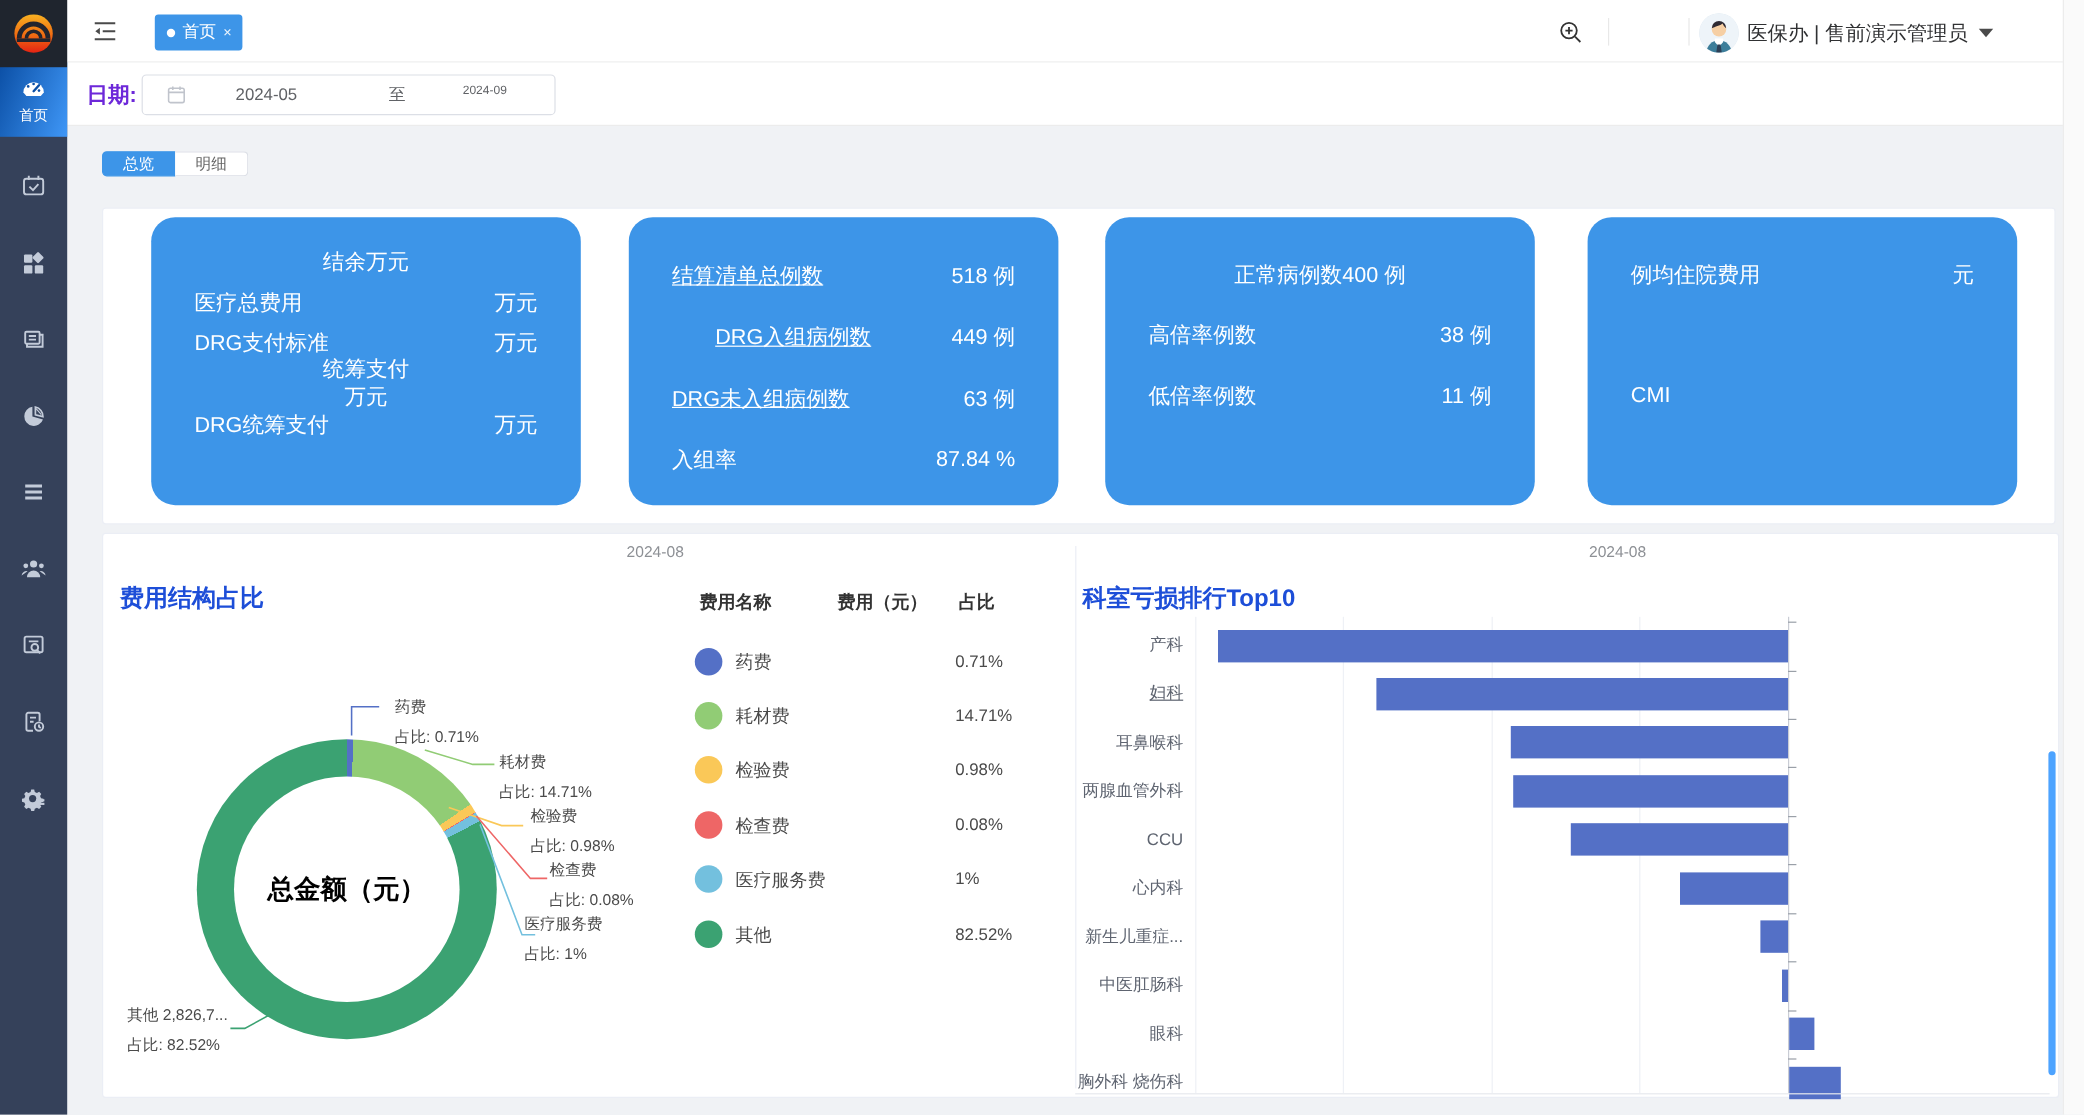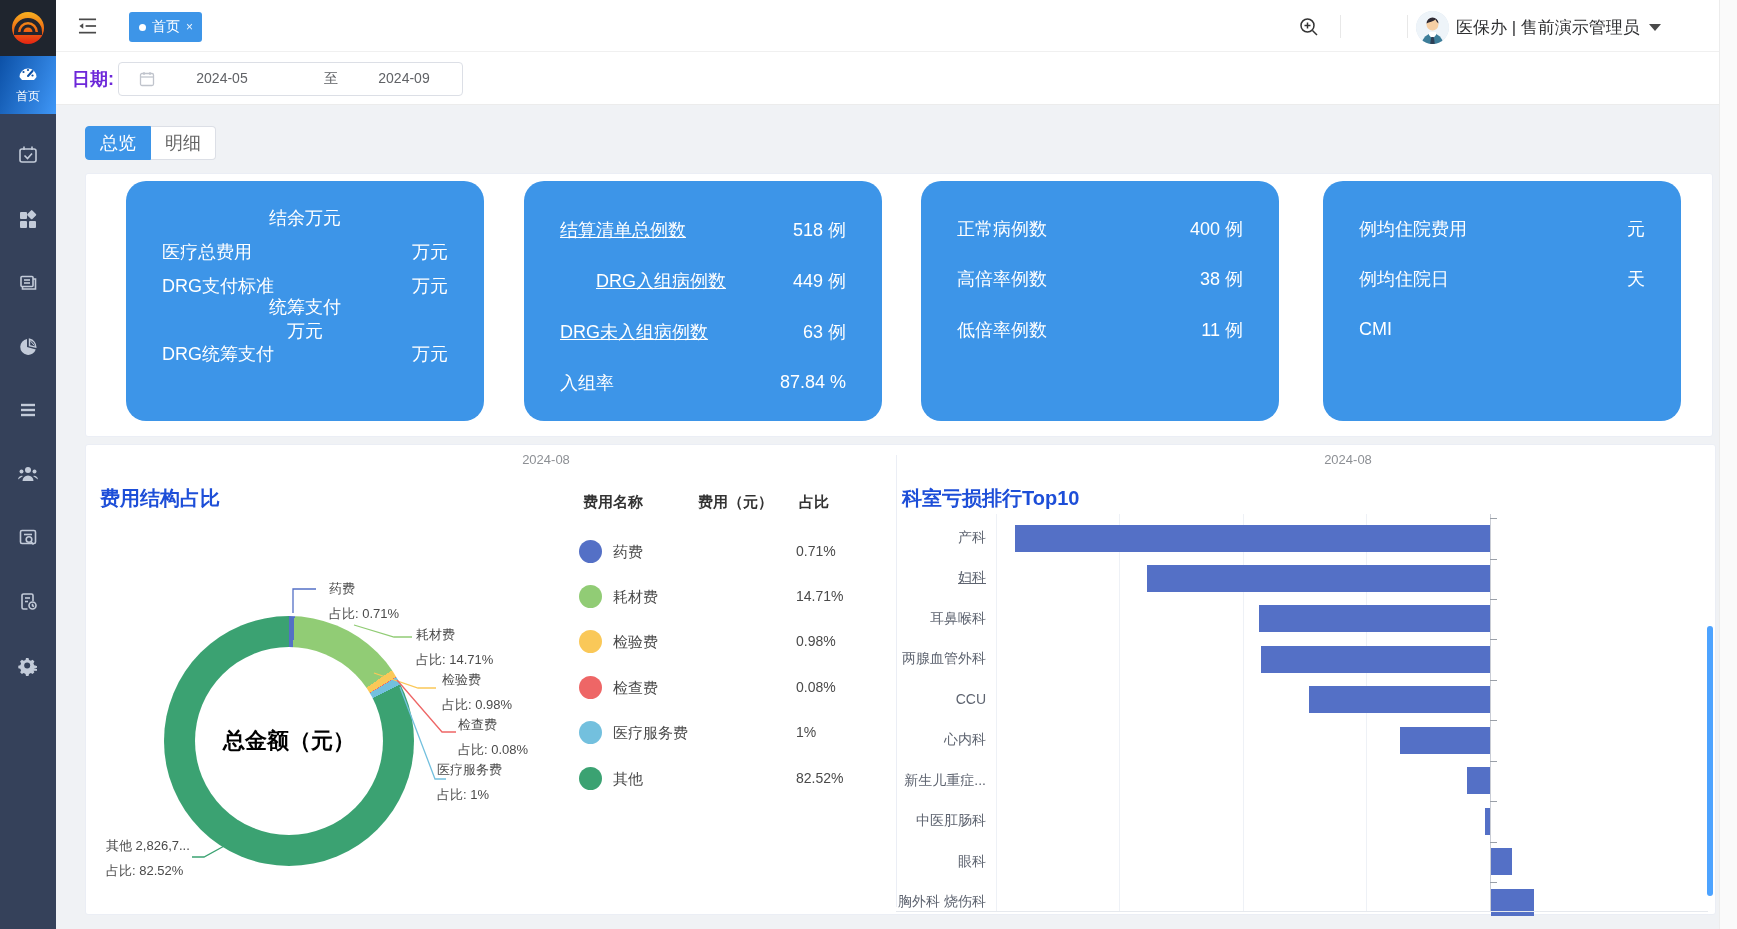--- a/index.html
+++ b/index.html
@@ -27,25 +27,25 @@
   .uname { position:absolute; left:1400px; top:16px; font-size:17px; color:#303133; cursor:pointer; white-space:nowrap; }
   .caret { position:absolute; left:1593px; top:24px; width:0; height:0; border-left:6px solid transparent; border-right:6px solid transparent; border-top:7px solid #4a4a4a; cursor:pointer; }
 
   
   .datebar { position:absolute; left:56px; top:52px; width:1681px; height:53px; background:#fff; border-bottom:1px solid #ececec; z-index:2; }
   .date-label { position:absolute; left:16px; top:15px; font-size:18px; font-weight:bold; color:#6d28d9; }
   .range-box { position:absolute; left:62px; top:10px; width:345px; height:34px; background:#fff; border:1px solid #dcdfe6; border-radius:4px; }
   .cal-ic { position:absolute; left:20px; top:8px; width:16px; height:16px; }
   .d-start { position:absolute; left:68px; top:7px; width:70px; text-align:center; font-size:14px; color:#606266; cursor:text; }
   .d-sep { position:absolute; left:205px; top:7px; font-size:14px; color:#606266; }
-  .d-end { position:absolute; left:250px; top:7px; width:70px; text-align:center; font-size:14px; color:#606266; cursor:text; }
+  .d-end { position:absolute; left:250px; top:7px; width:70px; text-align:center; font-size:10px; color:#606266; cursor:text; }
 
   
   .vtabs { position:absolute; left:85px; top:126px; display:flex; }
-  .vtab { height:34px; min-width:61px; padding:0 14px; display:flex; align-items:center; justify-content:center; font-size:18px; cursor:pointer; }
+  .vtab { height:21px; min-width:61px; padding:0 14px; display:flex; align-items:center; justify-content:center; font-size:13px; cursor:pointer; }
   .vtab.on { background:#3d95e8; color:#fff; border:1px solid #3d95e8; border-radius:4px 0 0 4px; }
   .vtab.off { background:#fff; color:#666; border:1px solid #dcdfe6; border-left:none; border-radius:0 4px 4px 0; }
 
   
   .cards-panel { position:absolute; left:85px; top:173px; width:1628px; height:264px; background:#fff; border:1px solid #ebeef5; border-radius:3px; }
   .stat-card { position:absolute; top:7px; width:358px; height:240px; background:#3d95e8; border-radius:20px; color:#fff; }
   .stat-row { position:absolute; left:36px; right:36px; height:25px; display:flex; justify-content:space-between; align-items:center; font-size:18px; }
   .stat-row .sv { text-align:right; }
   .stat-row .link { text-decoration:underline; cursor:pointer; }
 
@@ -280,41 +280,37 @@
         <div class="stat-row" style="top: 138px;">
           <span class="sl link">DRG未入组病例数</span>
           <span class="sv">63 例</span>
         </div>
         <div class="stat-row" style="top: 189px;">
           <span class="sl">入组率</span>
           <span class="sv">87.84 %</span>
         </div>
       </div>
       <div class="stat-card" style="left: 835px;">
-        <div class="stat-row" style="top: 35px;">
+        <div class="stat-row" style="top: 35px; justify-content: center;">
           <span class="sl">正常病例数</span>
           <span class="sv">400 例</span>
         </div>
         <div class="stat-row" style="top: 85.5px;">
           <span class="sl">高倍率例数</span>
           <span class="sv">38 例</span>
         </div>
         <div class="stat-row" style="top: 136px;">
           <span class="sl">低倍率例数</span>
           <span class="sv">11 例</span>
         </div>
       </div>
       <div class="stat-card" style="left: 1237px;">
         <div class="stat-row" style="top: 35px;">
           <span class="sl">例均住院费用</span>
           <span class="sv">元</span>
-        </div>
-        <div class="stat-row" style="top: 85.5px;">
-          <span class="sl">例均住院日</span>
-          <span class="sv">天</span>
         </div>
         <div class="stat-row" style="top: 136px;">
           <span class="sl">CMI</span>
           <span class="sv"></span>
         </div>
       </div>
     </div>
 
   <div class="charts-panel" id="charts-panel">
     <div class="pdate" style="left:380px">2024-08</div>

